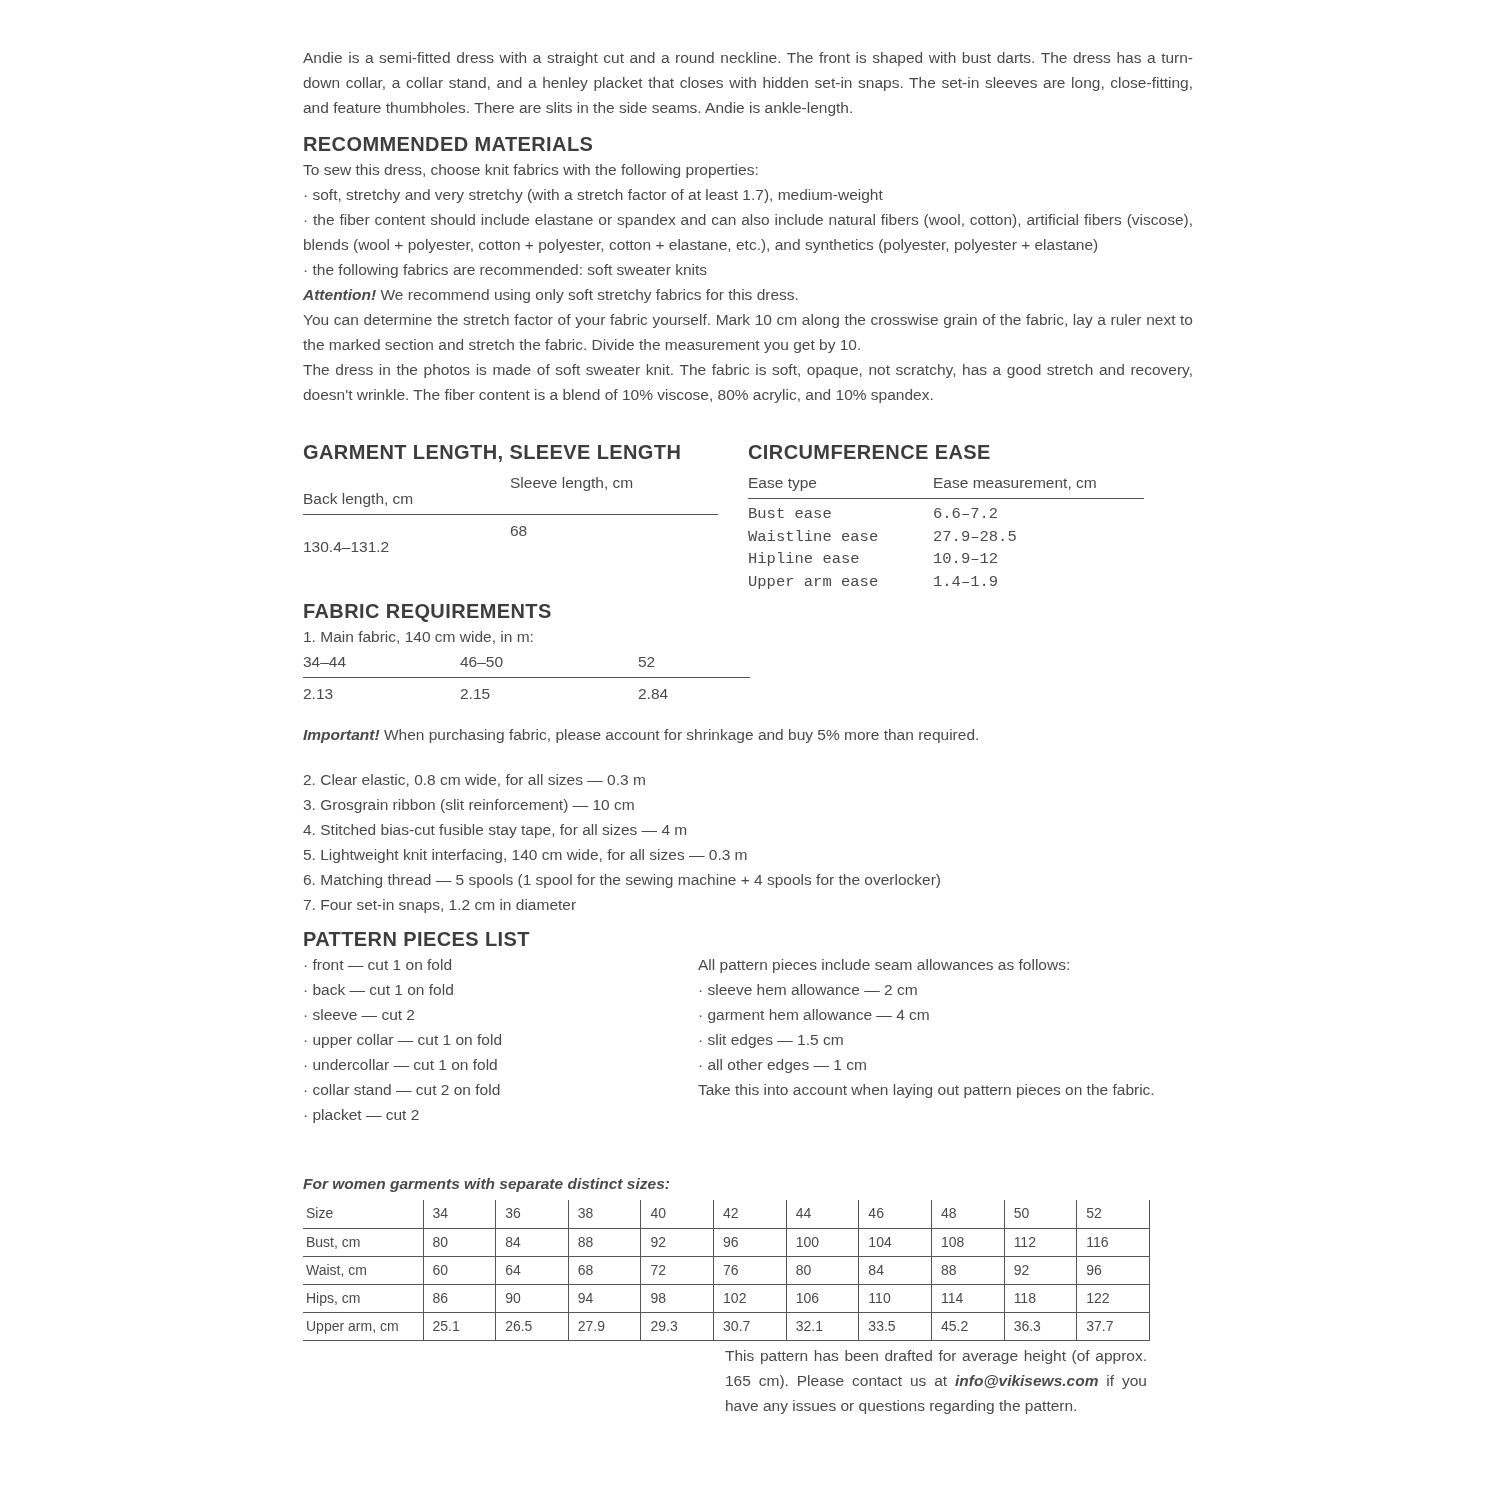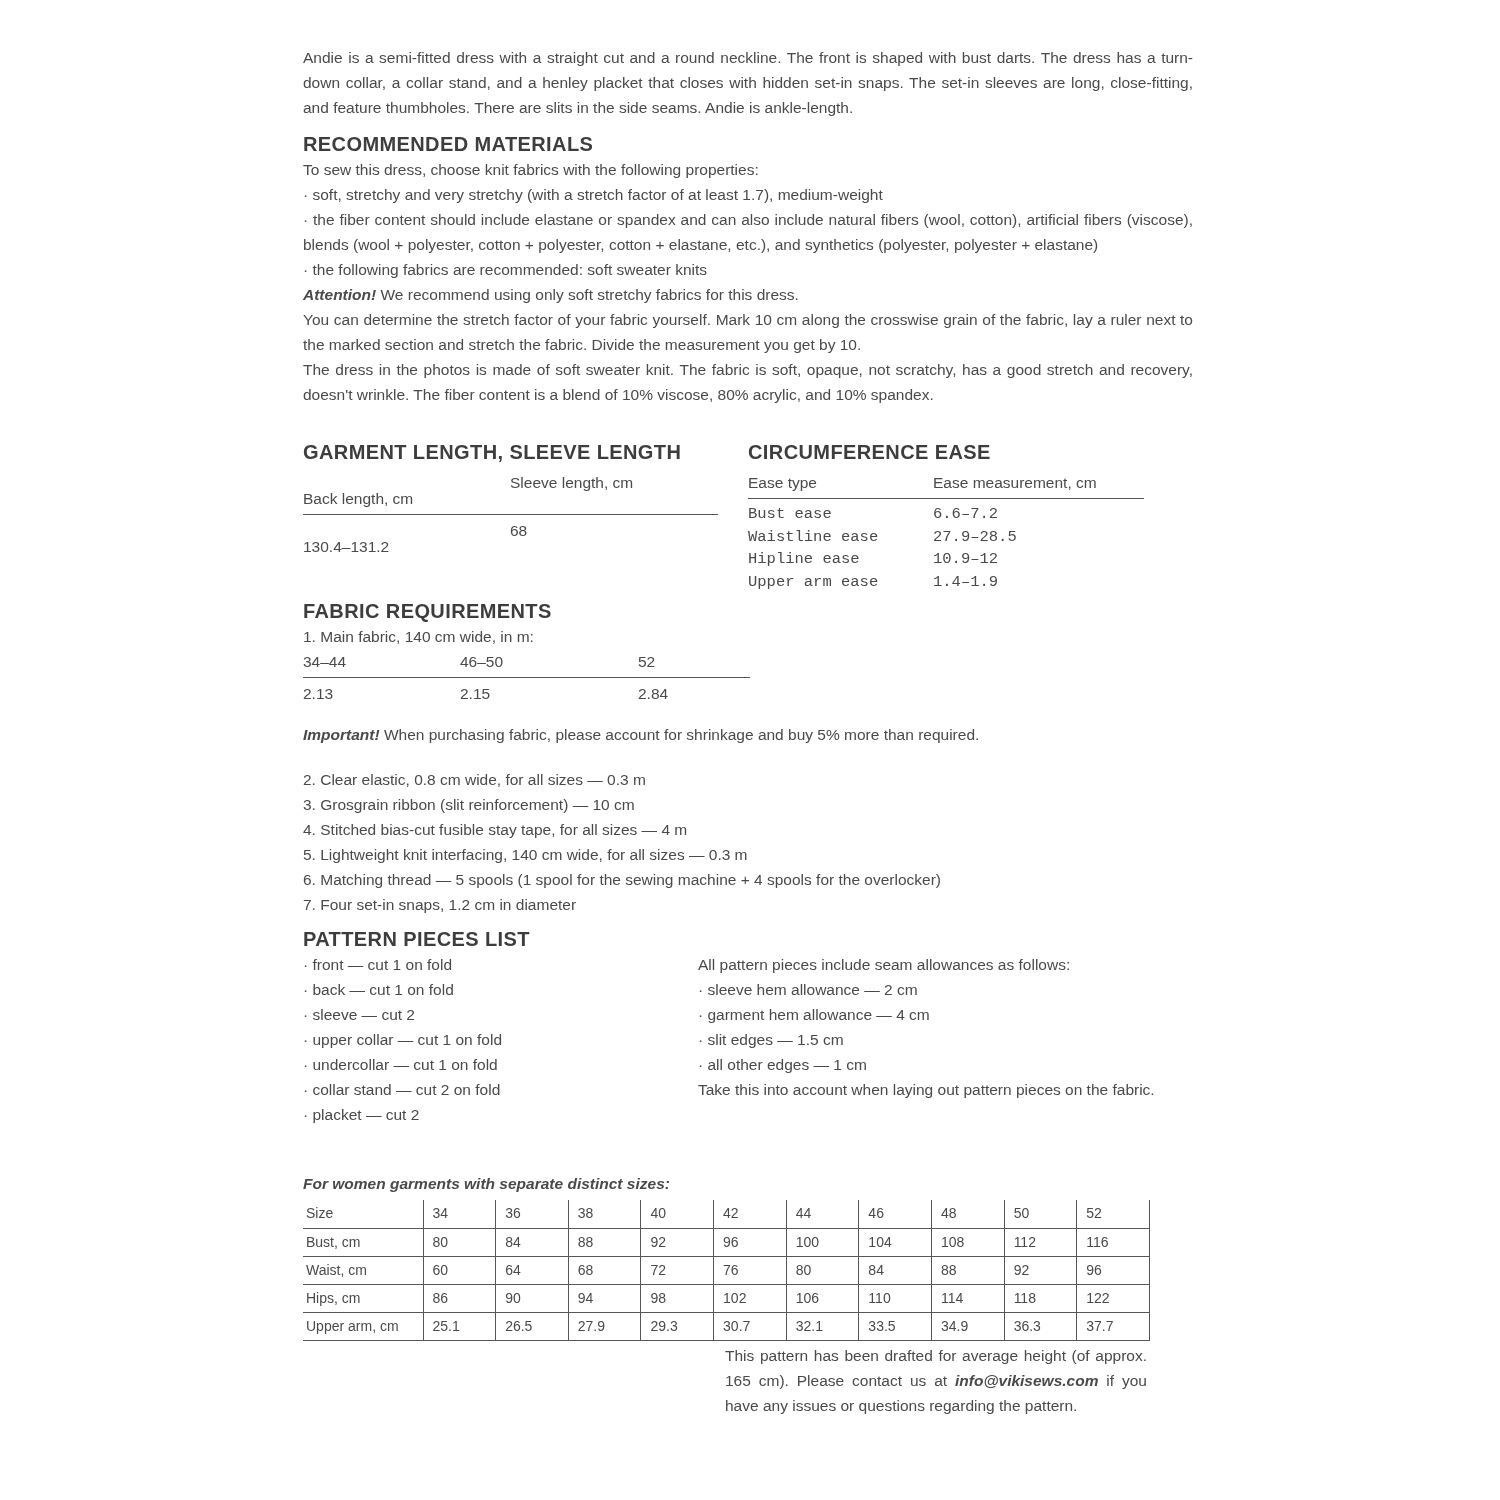--- a/index.html
+++ b/index.html
@@ -254,21 +254,21 @@
       </tr>
       <tr>
         <td class="row-label">Upper arm, cm</td>
         <td>25.1</td>
         <td>26.5</td>
         <td>27.9</td>
         <td>29.3</td>
         <td>30.7</td>
         <td>32.1</td>
         <td>33.5</td>
-        <td>34.9</td>
+        <td>45.2</td>
         <td>36.3</td>
         <td>37.7</td>
       </tr>
     </tbody>
   </table>
 
   <p class="footer"><span>This pattern has been drafted for average height (of approx. 165 cm). Please contact us at </span><span class="bi">info@vikisews.com</span><span> if you have any issues or questions regarding the pattern.</span></p>
 
 </div>
 

